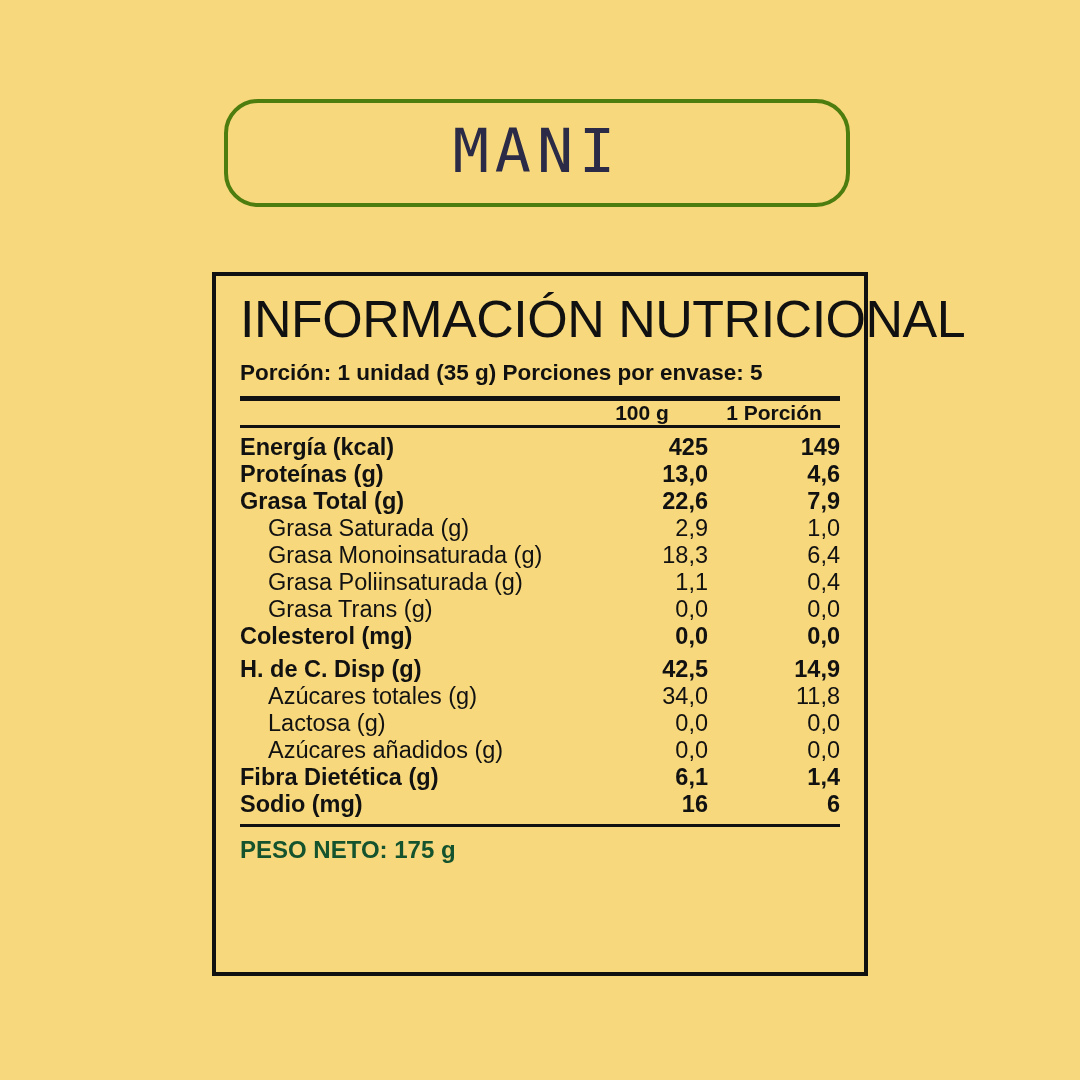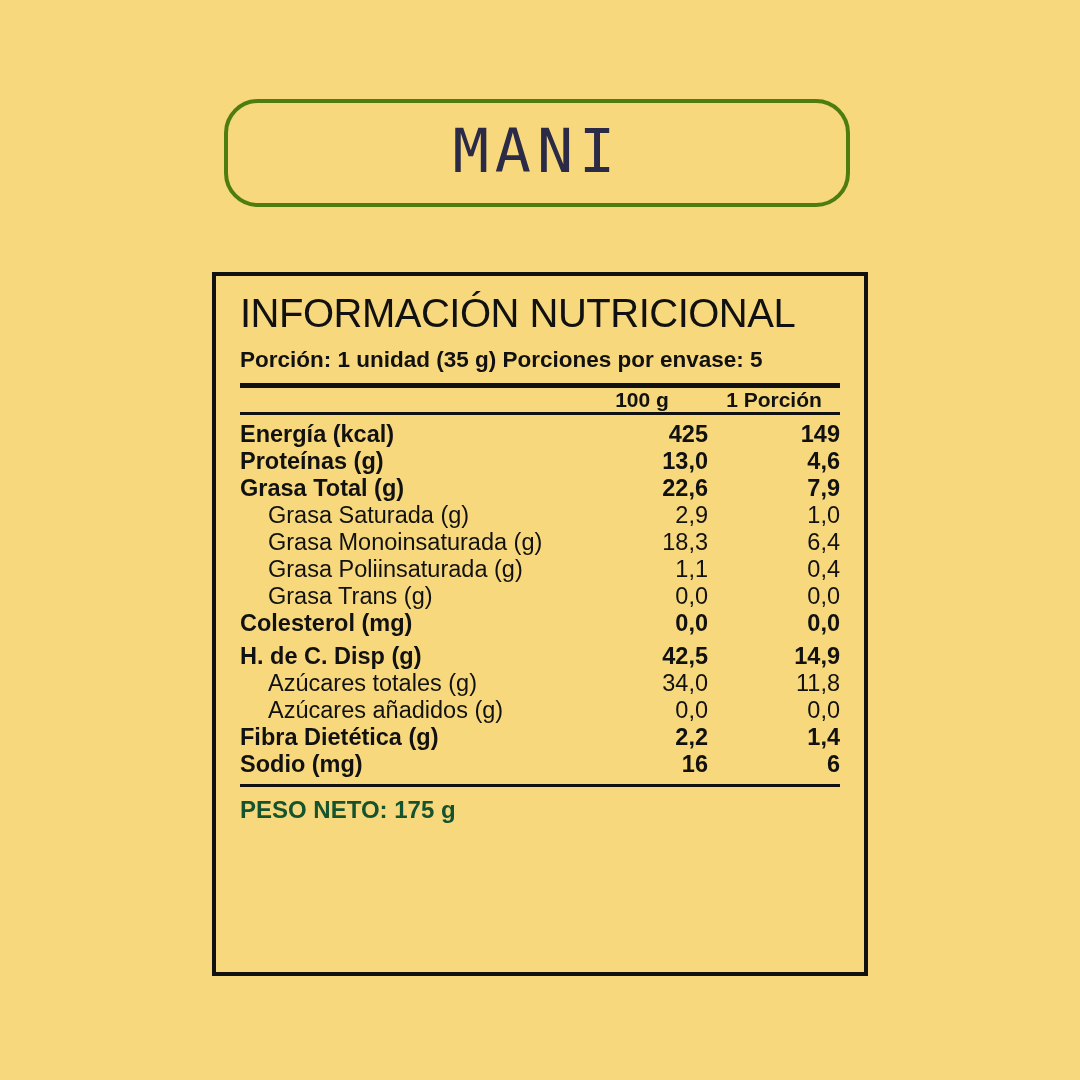--- a/index.html
+++ b/index.html
@@ -55,21 +55,21 @@
     border: 4px solid #111111;
     background: transparent;
     padding: 16px 20px 0 20px;
   }
   .panel-inner {
     width: 100%;
     box-sizing: border-box;
     padding: 0 4px;
   }
   .panel-title {
-    font-size: 40px;
+    font-size: 52px;
     font-weight: 400;
     color: #111111;
     letter-spacing: -0.5px;
     line-height: 1.05;
     white-space: nowrap;
   }
   .portion-line {
     font-size: 22.5px;
     font-weight: bold;
     color: #111111;
@@ -222,27 +222,32 @@
             <td class="name">H. de C. Disp (g)</td>
             <td class="val">42,5</td>
             <td class="val">14,9</td>
           </tr>
           <tr class="row indent">
             <td class="name">Azúcares totales (g)</td>
             <td class="val">34,0</td>
             <td class="val">11,8</td>
           </tr>
           <tr class="row indent">
+            <td class="name">Lactosa (g)</td>
+            <td class="val">0,0</td>
+            <td class="val">0,0</td>
+          </tr>
+          <tr class="row indent">
             <td class="name">Azúcares añadidos (g)</td>
             <td class="val">0,0</td>
             <td class="val">0,0</td>
           </tr>
           <tr class="row bold">
             <td class="name">Fibra Dietética (g)</td>
-            <td class="val">2,2</td>
+            <td class="val">6,1</td>
             <td class="val">1,4</td>
           </tr>
           <tr class="row bold">
             <td class="name">Sodio (mg)</td>
             <td class="val">16</td>
             <td class="val">6</td>
           </tr>
 
           <tr class="spacer-row">
               <td colspan="3"></td>

